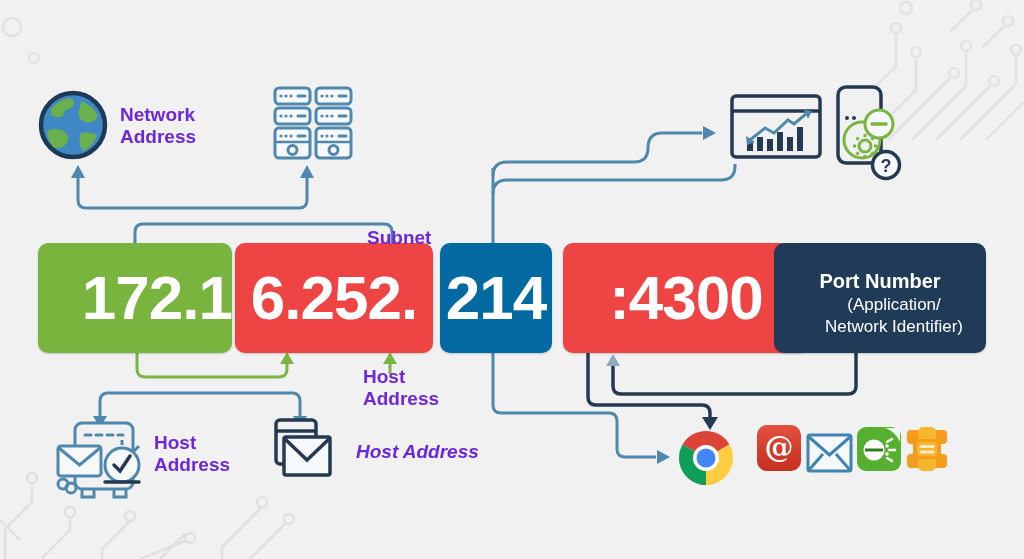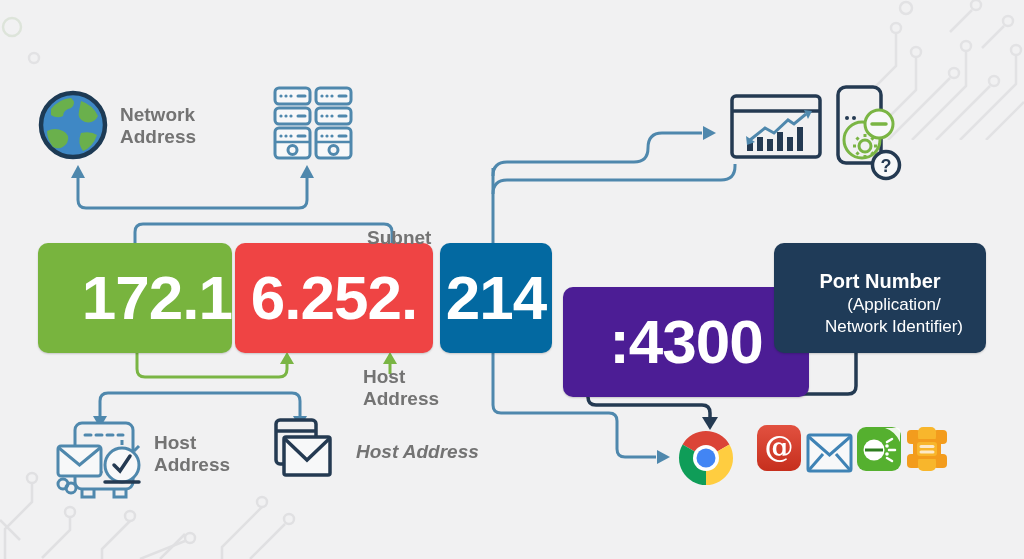--- a/index.html
+++ b/index.html
@@ -8,21 +8,21 @@
   svg{display:block;}
   .decor{position:absolute;pointer-events:none;}
   .connector-layer{position:absolute;left:0;top:0;z-index:2;pointer-events:none;}
   .block{position:absolute;top:243px;height:110px;border-radius:10px;z-index:3;
          display:flex;align-items:center;justify-content:center;
          color:#ffffff;font-weight:700;box-shadow:0 1px 2px rgba(0,0,0,.18);}
   .block .num{font-size:62px;letter-spacing:-1px;white-space:nowrap;line-height:1;}
   .port-text{text-align:center;line-height:1.25;}
   .port-title{font-size:20px;font-weight:700;margin-top:10px;}
   .port-sub{font-size:17px;font-weight:400;margin-left:28px;}
-  .label{position:absolute;z-index:4;color:#737373;font-weight:700;font-size:19px;line-height:22px;}
+  .label{position:absolute;z-index:4;color:#6d28d9;font-weight:700;font-size:19px;line-height:22px;}
   .icon{position:absolute;z-index:3;}
   .appicon{position:absolute;z-index:3;border-radius:10px;display:flex;align-items:center;justify-content:center;}
   .at-glyph{color:#fff;font-size:29px;font-weight:700;font-family:"DejaVu Serif",serif;line-height:1;margin-top:-2px;}
 </style>
 </head>
 <body>
 
 <div class="canvas">
 
   <svg class="decor" style="left:0;top:0" width="60" height="80" viewBox="0 0 60 80">
@@ -127,21 +127,21 @@
 
   <div class="block" style="left: 38px; width: 194px; background: rgb(120, 180, 62); justify-content: flex-end;">
     <span class="num">172.1</span>
   </div>
   <div class="block" style="left: 235px; width: 198px; background: #ef4444;">
     <span class="num">6.252.</span>
   </div>
   <div class="block" style="left: 440px; width: 112px; background: #0369a1;">
     <span class="num">214</span>
   </div>
-  <div class="block" style="left: 563px; width: 246px; background: #4c1d95; margin-top: 44px;">
+  <div class="block" style="left: 563px; width: 246px; background: #ef4444;">
     <span class="num">:4300</span>
   </div>
   <div class="block" style="left: 774px; width: 212px; background: rgb(31, 59, 88);">
     <div class="port-text">
       <div class="port-title">Port Number</div>
       <div class="port-sub">(Application/</div>
       <div class="port-sub">Network Identifier)</div>
     </div>
   </div>
 

